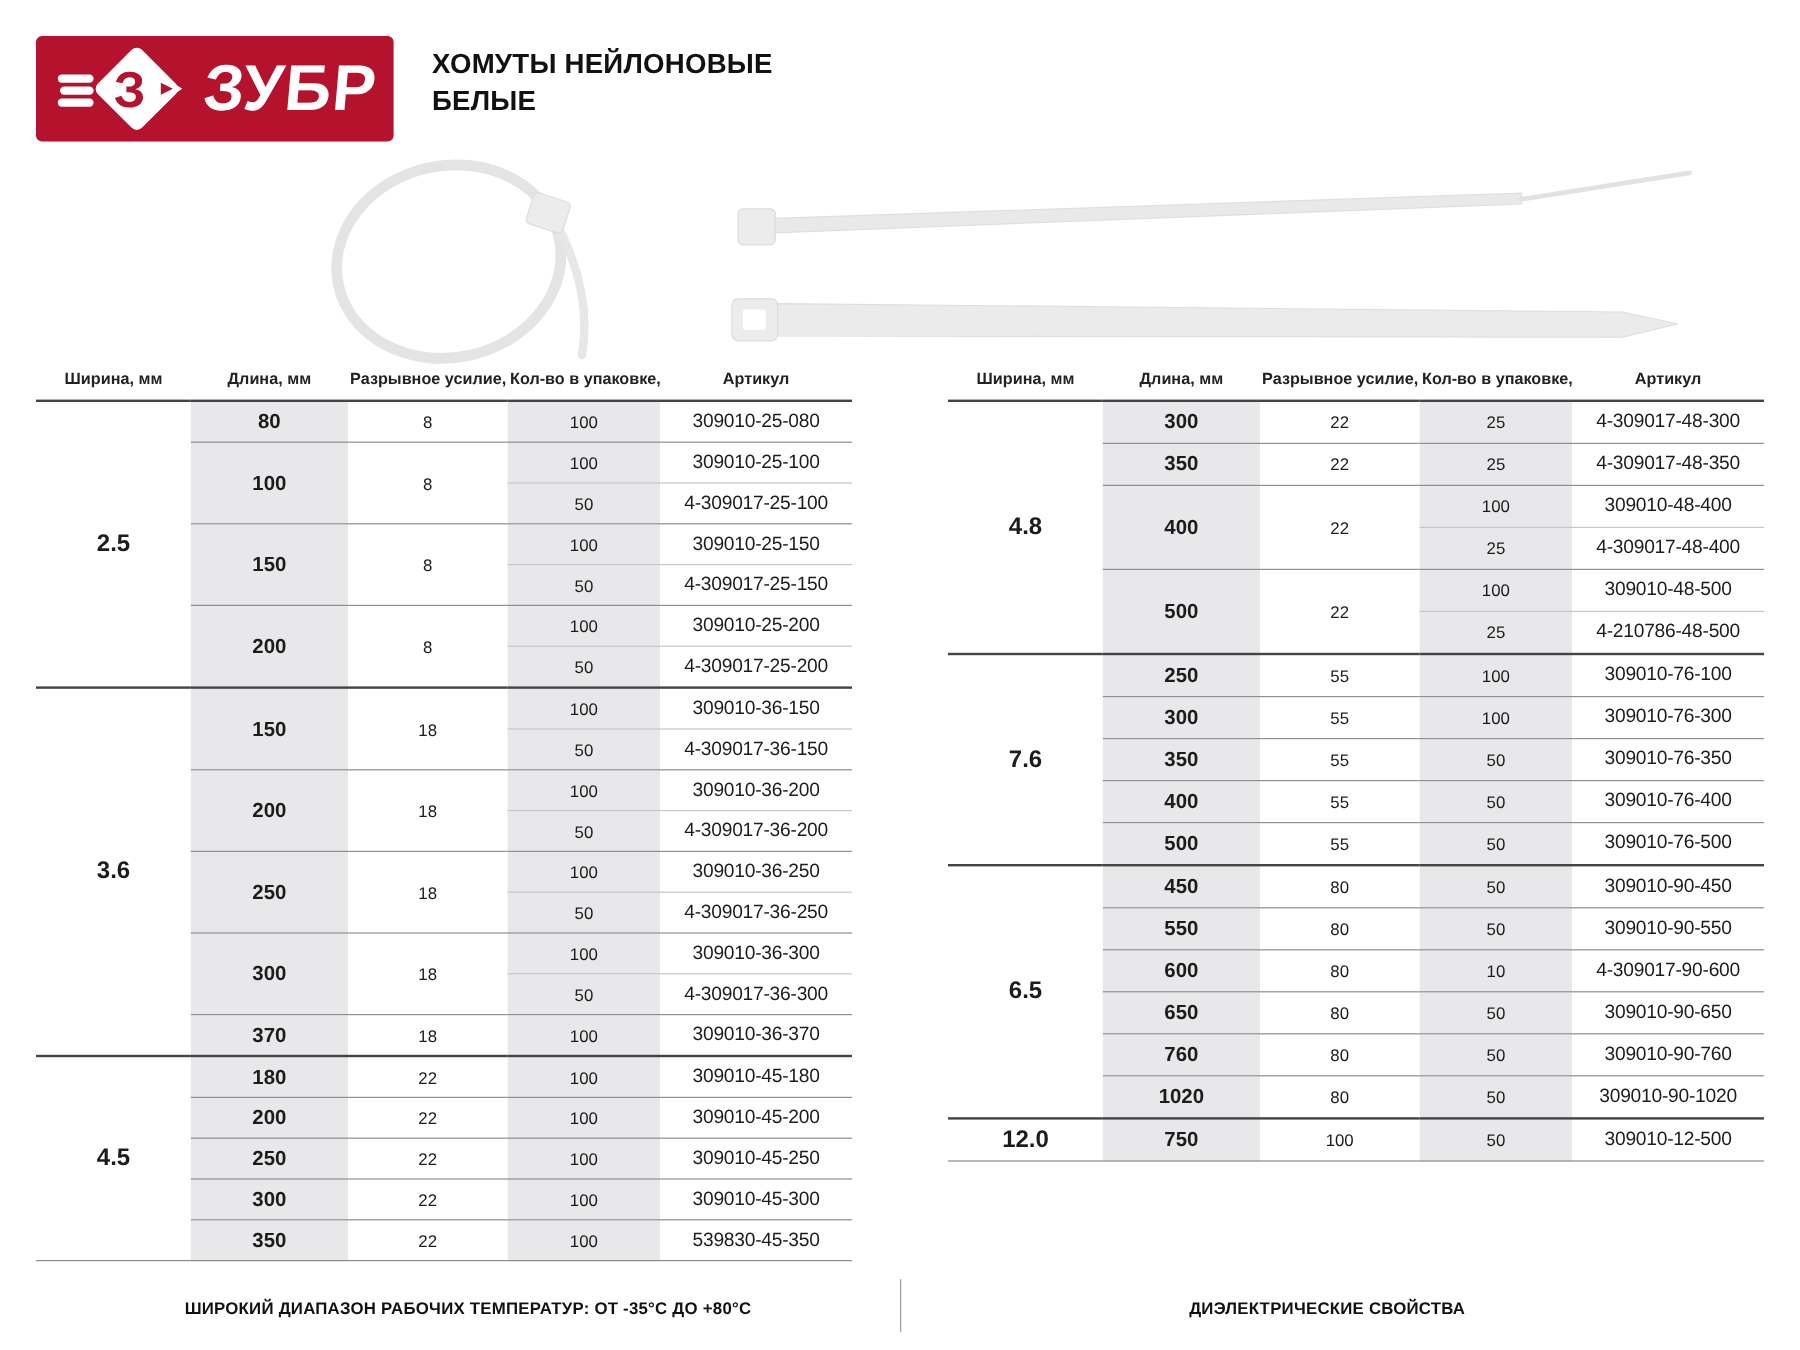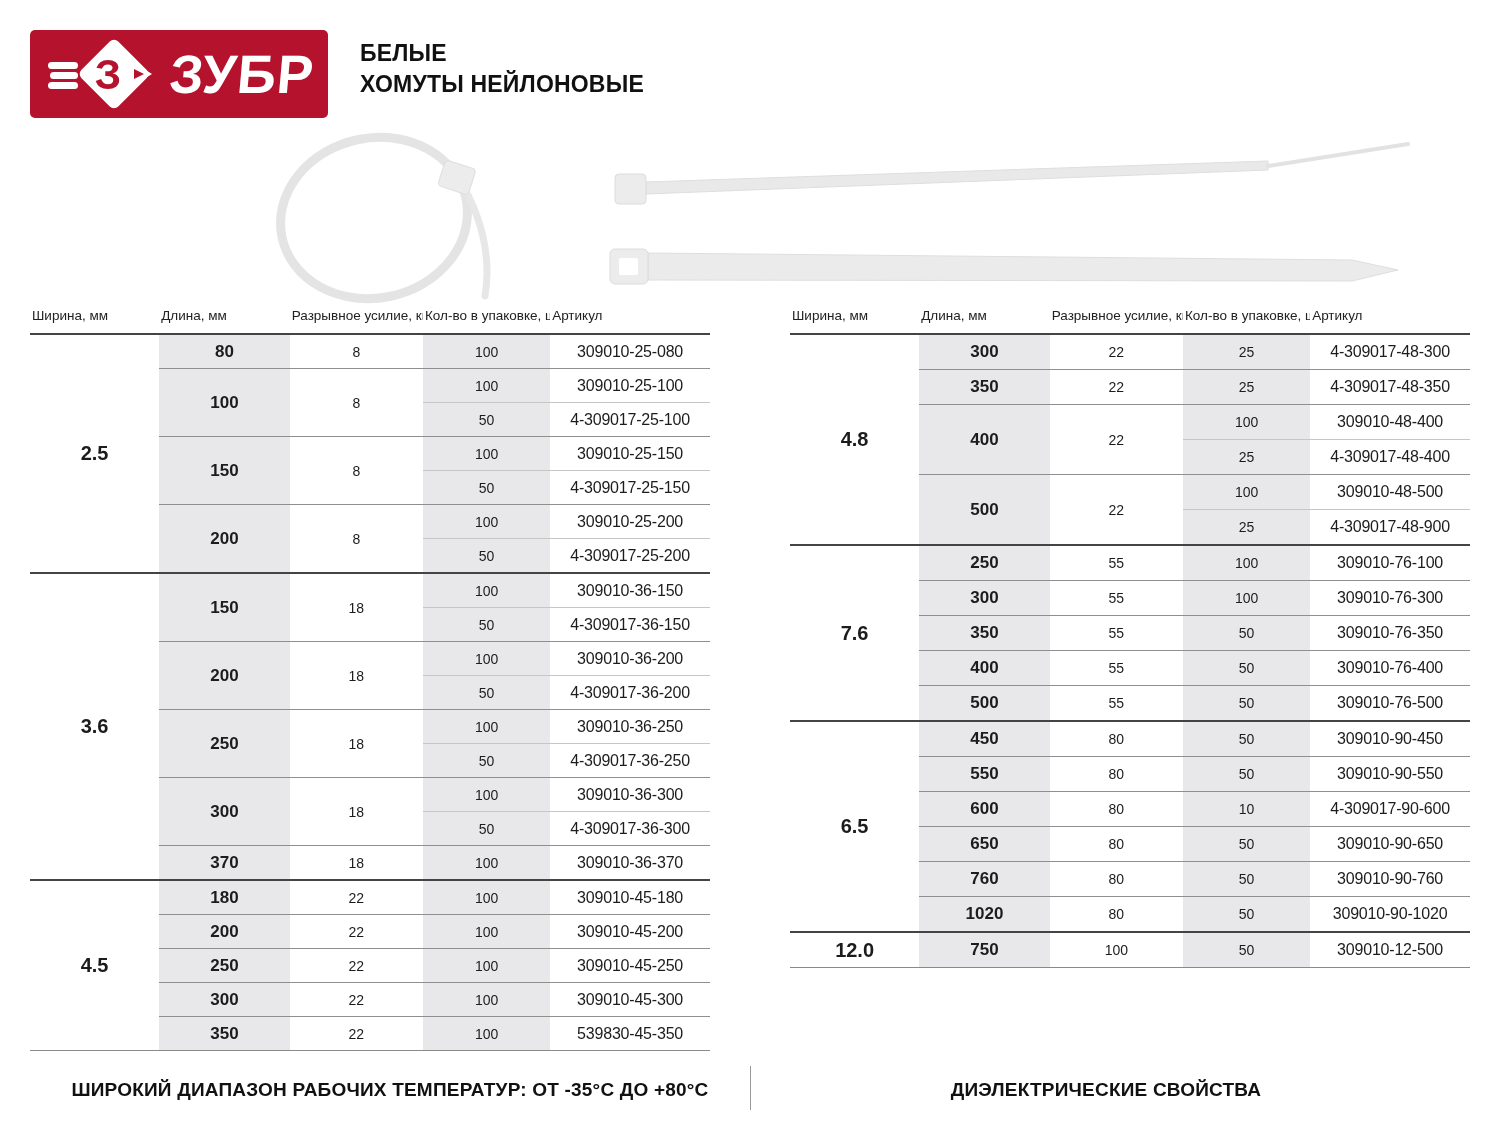--- a/index.html
+++ b/index.html
@@ -16,40 +16,40 @@
          line-height:31px;letter-spacing:.2px;color:#111;}
 
   
   .photo{position:absolute;left:0;top:122px;width:1500px;height:190px;}
 
   
   table.spec{position:absolute;top:308px;border-collapse:collapse;table-layout:fixed;
              border-bottom:1px solid #8a8a8a;}
   #t-left{left:30px;width:680px;}
   #t-right{left:790px;width:680px;}
-  table.spec th{font-size:13.5px;font-weight:normal;color:#222;text-align:left;
+  table.spec th{font-size:13.5px;font-weight:bold;color:#222;text-align:center;
                 padding:0 2px 10px 2px;white-space:nowrap;overflow:hidden;}
   table.spec td{text-align:center;vertical-align:middle;padding:0 2px;}
   #t-left td{height:33px;}
   #t-right td{height:34px;}
   col.c1{width:19.0%;} col.c2{width:19.2%;} col.c3{width:19.6%;}
   col.c4{width:18.7%;} col.c5{width:23.5%;}
   td.cw{font-size:20px;font-weight:bold;}
   td.cl{font-size:17px;font-weight:bold;}
   td.cf{font-size:14px;}
   td.cq{font-size:14px;}
   td.ca{font-size:16px;letter-spacing:-0.2px;white-space:nowrap;}
   td.cl,td.cq{background:#e8e8ea;}
   td.g{border-top:2px solid #444;}
   td.l{border-top:1px solid #8f8f8f;}
   td.s{border-top:1px solid #c6c6c6;}
 
   
   .footnote{position:absolute;top:1072px;height:36px;display:flex;align-items:center;
-            justify-content:center;font-size:19px;font-weight:bold;color:#111;
+            justify-content:center;font-size:14px;font-weight:bold;color:#111;
             letter-spacing:.2px;white-space:nowrap;}
   #fn-left{left:30px;width:720px;}
   #fn-right{left:746px;width:720px;}
   .footer-divider{position:absolute;left:750px;top:1066px;width:1px;height:44px;background:#9a9a9a;}
 </style>
 </head>
 <body>
 
 <div class="page">
 
@@ -65,22 +65,22 @@
       </g>
       <text x="60" y="53" font-family="Liberation Sans, sans-serif" font-size="42" font-weight="bold" fill="#b5122d" text-anchor="middle">З</text>
 
       <path d="M88 28 L104 38 L88 48 Z" fill="#fff"></path>
       <path d="M86 33 L96 38 L86 43 Z" fill="#b5122d"></path>
     </svg>
     <span class="wordmark">ЗУБР</span>
   </div>
 
   <div class="title">
+    <div>ХОМУТЫ НЕЙЛОНОВЫЕ</div>
     <div>БЕЛЫЕ</div>
-    <div>ХОМУТЫ НЕЙЛОНОВЫЕ</div>
   </div>
 
   <svg class="photo" viewBox="0 0 1500 190">
 
     <g>
       <ellipse cx="374" cy="96" rx="94" ry="80" fill="none" stroke="#e4e4e4" stroke-width="9" transform="rotate(-12 374 96)"></ellipse>
       <path d="M459 56 C 480 92 492 132 485 174" fill="none" stroke="#e7e7e7" stroke-width="7" stroke-linecap="round"></path>
       <rect x="441" y="42" width="32" height="27" rx="4" fill="#ececec" stroke="#dedede" transform="rotate(18 457 55)"></rect>
     </g>
 
@@ -275,21 +275,21 @@
           <td class="ca s">4-309017-48-400</td>
         </tr>
         <tr>
           <td class="cl l" rowspan="2">500</td>
           <td class="cf l" rowspan="2">22</td>
           <td class="cq l">100</td>
           <td class="ca l">309010-48-500</td>
         </tr>
         <tr>
           <td class="cq s">25</td>
-          <td class="ca s">4-309017-48-900</td>
+          <td class="ca s">4-210786-48-500</td>
         </tr>
         <tr>
           <td class="cw g" rowspan="5">7.6</td>
           <td class="cl g" rowspan="1">250</td>
           <td class="cf g" rowspan="1">55</td>
           <td class="cq g">100</td>
           <td class="ca g">309010-76-100</td>
         </tr>
         <tr>
           <td class="cl l" rowspan="1">300</td>

